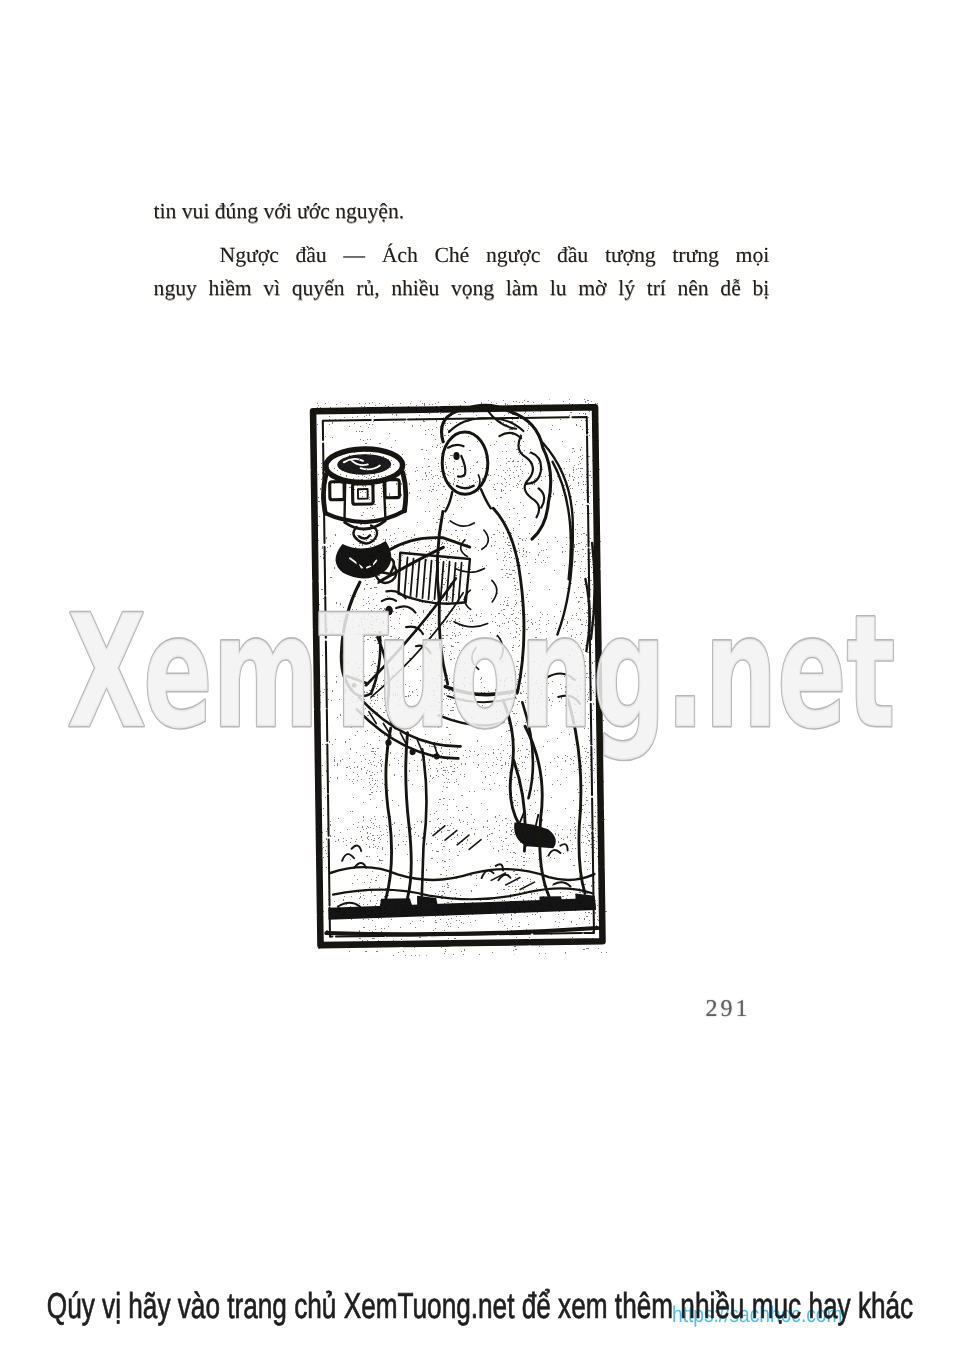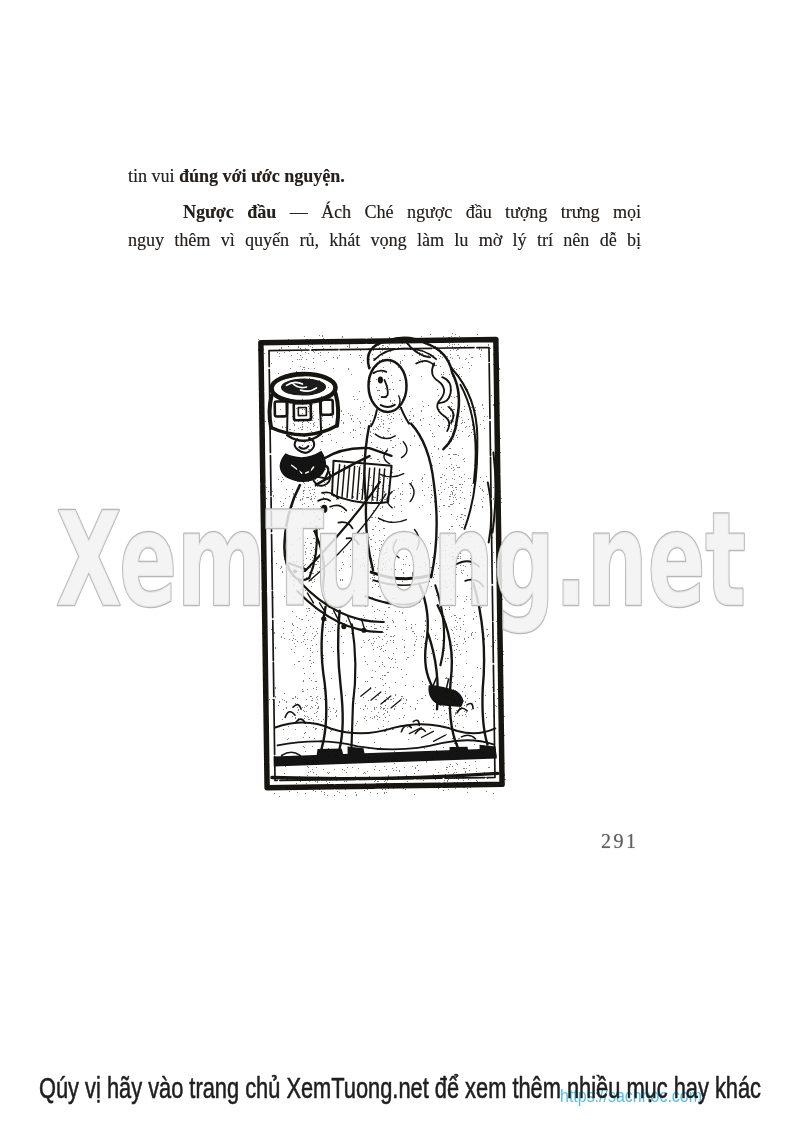--- a/index.html
+++ b/index.html
@@ -8,29 +8,29 @@
   .page{position:absolute;inset:0;background:#ffffff;}
 
   
   .text-block{position:absolute;left:128px;top:162px;width:513px;color:#231f1c;
       font-size:18px;line-height:28px;
       text-shadow:0.3px 0.3px 0 rgba(35,31,28,.45);}
   .para{margin:0;}
   .para + .para{margin-top:8px;}
   .jl{text-align:justify;text-align-last:justify;}
   .indent{text-indent:55px;}
-  .b{font-weight:bold;}
+  .b{font-weight:normal;}
 
   
   .card-wrap{position:absolute;left:259px;top:334px;width:246px;height:462px;
       transform:rotate(-0.8deg);transform-origin:50% 50%;}
   .card-wrap svg{display:block;width:100%;height:100%;}
 
   
-  .page-number{position:absolute;left:601px;top:830px;font-size:20px;color:#3a3a3a;
+  .page-number{position:absolute;left:588px;top:830px;font-size:20px;color:#3a3a3a;
       letter-spacing:2.5px;opacity:.8;text-shadow:0 0 1px #666;}
 
   
   .watermark-svg{position:absolute;left:0;top:472px;width:800px;height:170px;pointer-events:none;}
   .watermark-text{font-family:"DejaVu Sans","Liberation Sans",sans-serif;font-weight:bold;
       font-size:130px;paint-order:stroke fill;stroke-linejoin:round;}
 
   
   .footer-svg{position:absolute;left:0;top:1066px;width:800px;height:60px;}
   .footer-main{font-family:"Liberation Sans","DejaVu Sans",sans-serif;font-size:30px;}
@@ -42,21 +42,21 @@
 <body>
 
 <div class="page">
 
   <div class="text-block">
     <div class="para">
       <div><span>tin vui </span><span class="b">đúng với ước nguyện.</span></div>
     </div>
     <div class="para">
       <div class="jl indent"><span class="b">Ngược đầu</span><span> — Ách Ché ngược đầu tượng trưng mọi</span></div>
-      <div class="jl">nguy thêm vì quyến rủ, khát vọng làm lu mờ lý trí nên dễ bị</div>
+      <div class="jl">nguy hiềm vì quyến rủ, nhiều vọng làm lu mờ lý trí nên dễ bị</div>
     </div>
   </div>
 
   <div class="card-wrap">
     <svg class="woodcut" viewBox="0 0 246 462" xmlns="http://www.w3.org/2000/svg" fill="none" stroke="#171512" stroke-linecap="round" stroke-linejoin="round">
       <defs>
         <filter id="speck" x="-2%" y="-2%" width="104%" height="104%">
           <feTurbulence type="fractalNoise" baseFrequency="0.9" numOctaves="2" seed="7"></feTurbulence>
           <feColorMatrix type="matrix" values="0 0 0 0 0  0 0 0 0 0  0 0 0 0 0  9 9 9 0 -15.2"></feColorMatrix>
           <feComponentTransfer>

